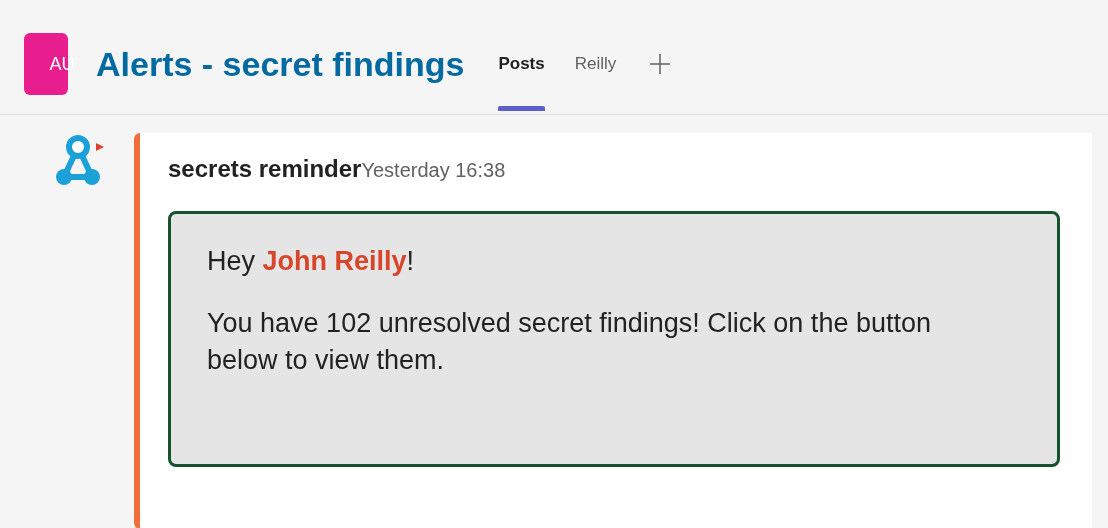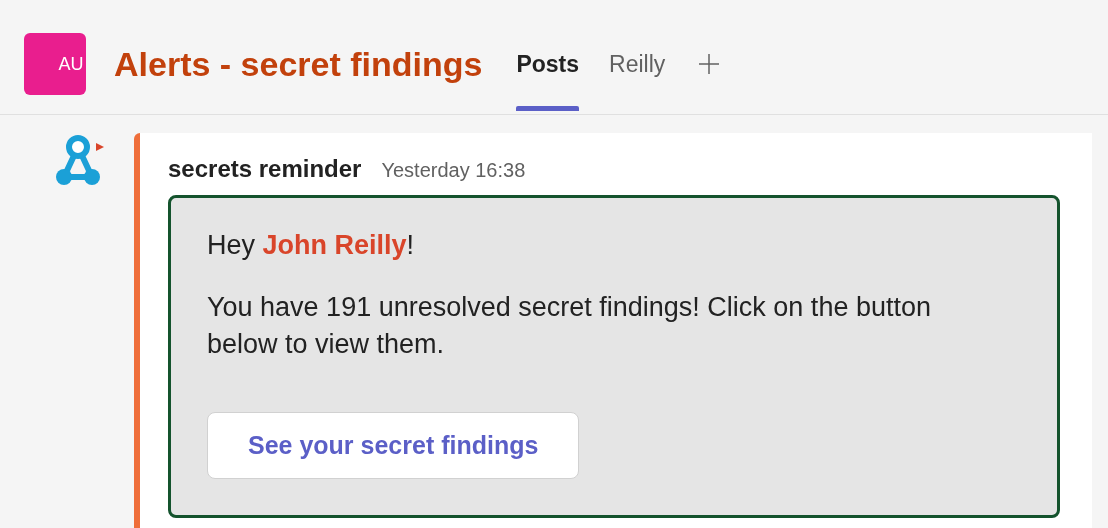--- a/index.html
+++ b/index.html
@@ -17,50 +17,50 @@
     .header {
       display: flex;
       align-items: center;
       padding: 22px 24px 0 24px;
       background: #f5f5f5;
       border-bottom: 1px solid #e0e0e0;
       height: 115px;
       gap: 28px;
     }
     .channel-avatar {
-      width: 62px;
+      width: 44px;
       height: 62px;
       background: #e91e8e;
       border-radius: 6px;
       display: flex;
       align-items: center;
       justify-content: center;
       color: #fff;
       font-size: 18px;
       font-weight: 500;
       flex-shrink: 0;
       margin-top: -8px;
       padding-left: 32px;
     }
     .channel-title {
       font-size: 34px;
       font-weight: 700;
-      color: #c2410c;
+      color: #0369a1;
       margin-top: -8px;
       flex-shrink: 0;
     }
     .tabs {
       display: flex;
       align-items: center;
       gap: 30px;
       margin-left: 6px;
       height: 100%;
     }
     .tab {
-      font-size: 23px;
+      font-size: 17px;
       color: #616161;
       cursor: pointer;
       height: 100%;
       display: flex;
       align-items: center;
       position: relative;
       padding-top: 0;
       margin-top: -8px;
     }
     .tab.active {
@@ -111,22 +111,21 @@
       flex: 1;
       background: #ffffff;
       border-left: 6px solid #ef6e3a;
       border-radius: 6px 0 0 6px;
       padding: 22px 32px 32px 28px;
       min-height: 396px;
     }
     .message-header {
       display: flex;
       align-items: baseline;
-      gap: 20px;
-      margin-bottom: 12px;
+      margin-bottom: 28px;
     }
     .sender-name {
       font-size: 24px;
       font-weight: 700;
       color: #222;
     }
     .timestamp {
       font-size: 20px;
       color: #616161;
     }
@@ -200,18 +199,17 @@
     </div>
     <div class="message-body">
       <div class="message-header">
         <span class="sender-name">secrets reminder</span>
         <span class="timestamp">Yesterday 16:38</span>
       </div>
       <div class="card">
         <div class="greeting">
           <span>Hey </span><span class="mention">John Reilly</span><span>!</span>
         </div>
-        <div class="body-text">You have 191 unresolved secret findings! Click on the button below to view them.</div>
-        <button class="cta-button">See your secret findings</button>
+        <div class="body-text">You have 102 unresolved secret findings! Click on the button below to view them.</div>
       </div>
     </div>
   </div>
 </div>
 
 </body></html>

